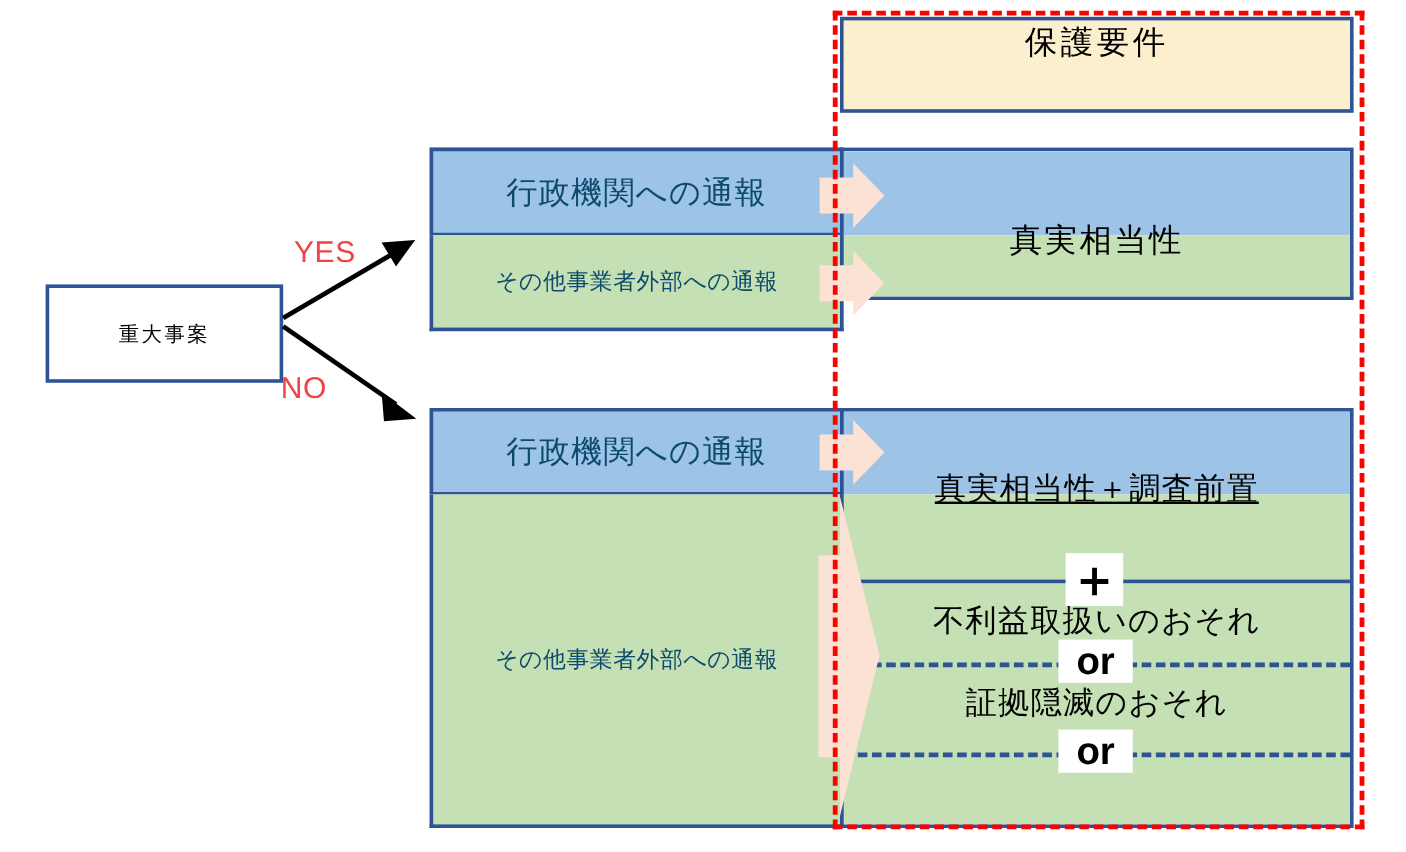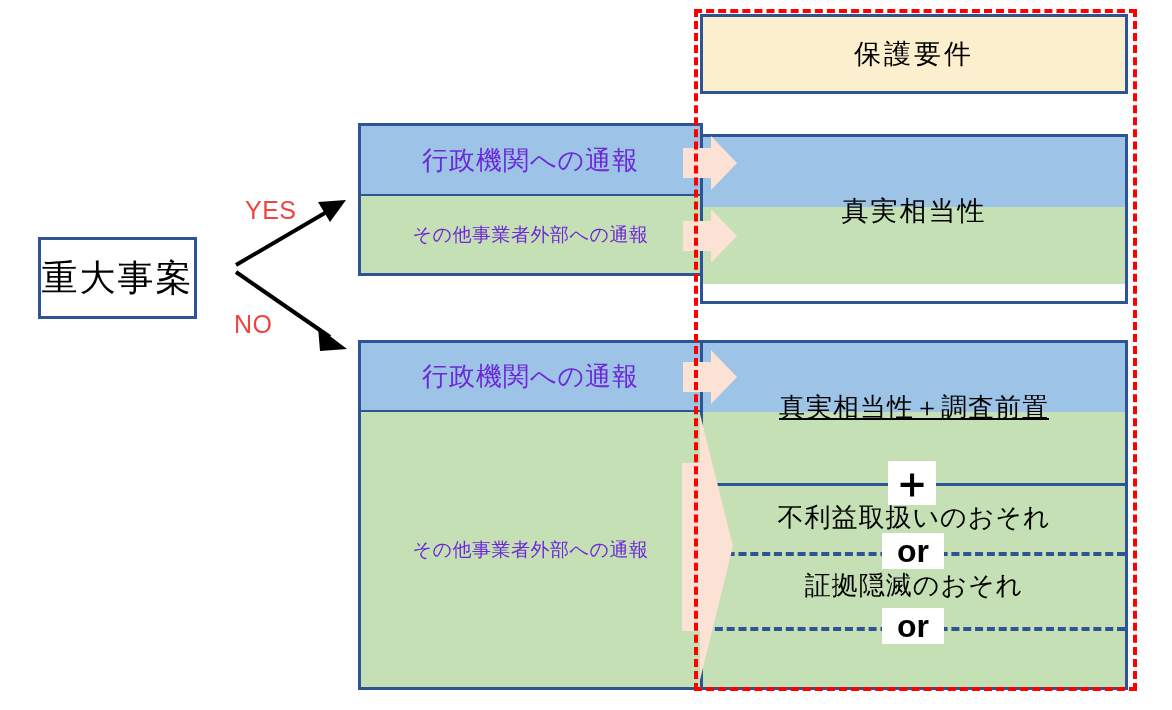--- a/index.html
+++ b/index.html
@@ -19,49 +19,49 @@
     overflow: hidden;
   }
 
   
   .abs { position: absolute; box-sizing: border-box; }
 
   
   .decision-box {
     left: 38px;
     top: 237px;
-    width: 159px;
+    width: 198px;
     height: 82px;
     border: 3px solid #2E5496;
     background: #ffffff;
     display: flex;
     align-items: center;
     justify-content: center;
-    font-size: 36px;
+    font-size: 17px;
     color: #000000;
     letter-spacing: 2px;
   }
 
   
   .branch-label {
     font-family: "Liberation Sans", "DejaVu Sans", sans-serif;
     font-size: 25px;
     color: #ef4444;
     letter-spacing: 0.5px;
   }
   #label-yes { left: 245px; top: 196px; }
   #label-no  { left: 234px; top: 310px; }
 
   
   .band {
     border: 3px solid #2E5496;
     display: flex;
     align-items: center;
     justify-content: center;
-    color: #6d28d9;
+    color: #0c4a6e;
   }
   .band-blue  { background: #9DC3E6; }
   .band-green { background: #C5E0B4; }
 
   
   #upper-left-admin {
     left: 358px; top: 123px; width: 345px; height: 73px;
     border-bottom-width: 2px;
     font-size: 26px; letter-spacing: 1px;
   }
@@ -81,27 +81,27 @@
     left: 358px; top: 412px; width: 345px; height: 278px;
     border-top-width: 0px;
     font-size: 19px; letter-spacing: 0.5px;
   }
 
   
   #req-header {
     left: 700px; top: 14px; width: 428px; height: 80px;
     background: #FCEFCD;
     border: 3px solid #2E5496;
-    display: flex; align-items: center; justify-content: center;
+    display: flex; justify-content: center;
     font-size: 27px; letter-spacing: 3px; color: #000000;
   }
 
   
   #upper-right-wrap {
-    left: 700px; top: 134px; width: 428px; height: 170px;
+    left: 700px; top: 123px; width: 428px; height: 127px;
     border: 3px solid #2E5496;
     overflow: hidden;
   }
   #upper-right-blue  { left: 0; top: 0;   width: 100%; height: 70px;  background: #9DC3E6; }
   #upper-right-green { left: 0; top: 70px; width: 100%; height: 77px; background: #C5E0B4; }
   #upper-right-text {
     left: 0; top: 0; width: 100%; height: 147px;
     display: flex; align-items: center; justify-content: center;
     font-size: 27px; letter-spacing: 2px; color: #000000;
   }

